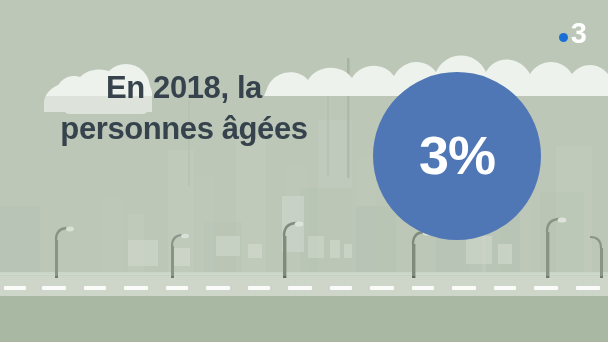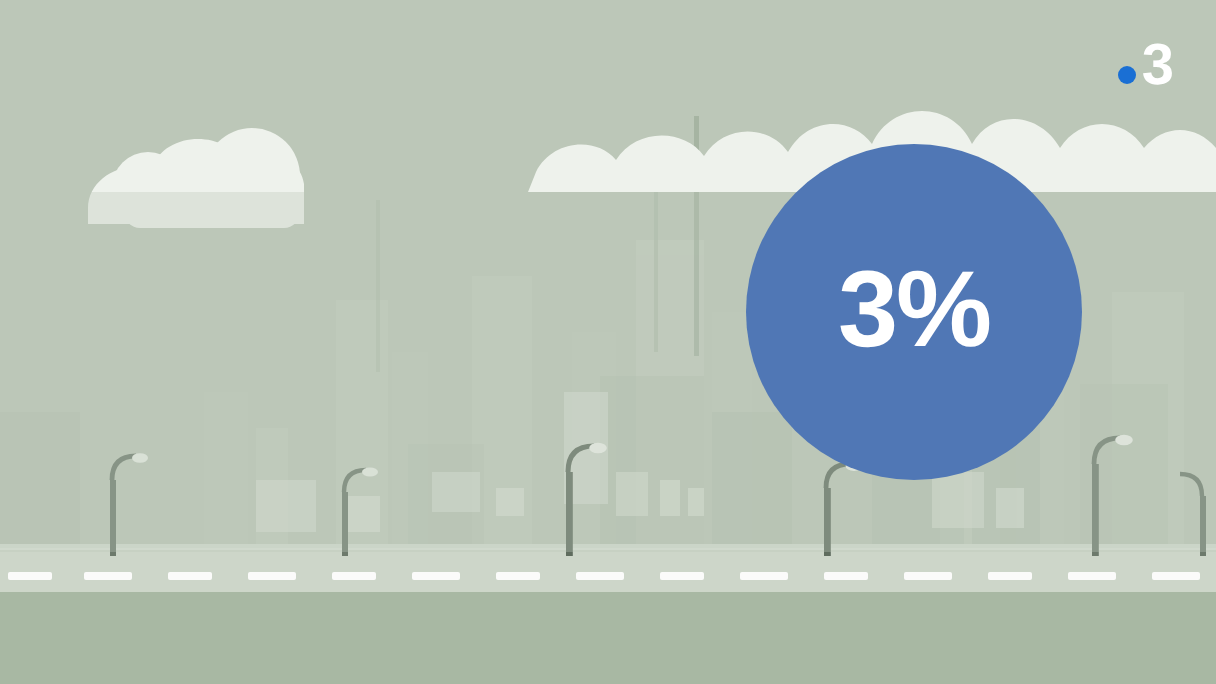--- a/index.html
+++ b/index.html
@@ -209,20 +209,22 @@
       <ellipse cx="562" cy="220" rx="4.4" ry="2.6" fill="#eef2ec"></ellipse>
 
       <rect x="600" y="248" width="3" height="30" fill="#6d7a6c"></rect>
       <path d="M601 248 q0 -11 -11 -11" stroke="#6d7a6c" stroke-width="2.2" fill="none"></path>
     </g>
 
     <rect x="0" y="96" width="608" height="180" fill="#bcc7b8" opacity="0.34"></rect>
   </svg>
 
   <div id="headline">
+    <span class="ln">En 2018, la</span>
+    <span class="ln">personnes âgées</span>
   </div>
 
   <div id="badge">
     <span id="badge-value">3%</span>
   </div>
 
   <div id="logo">
     <span id="logo-dot"></span>
     <span id="logo-num">3</span>
   </div>

